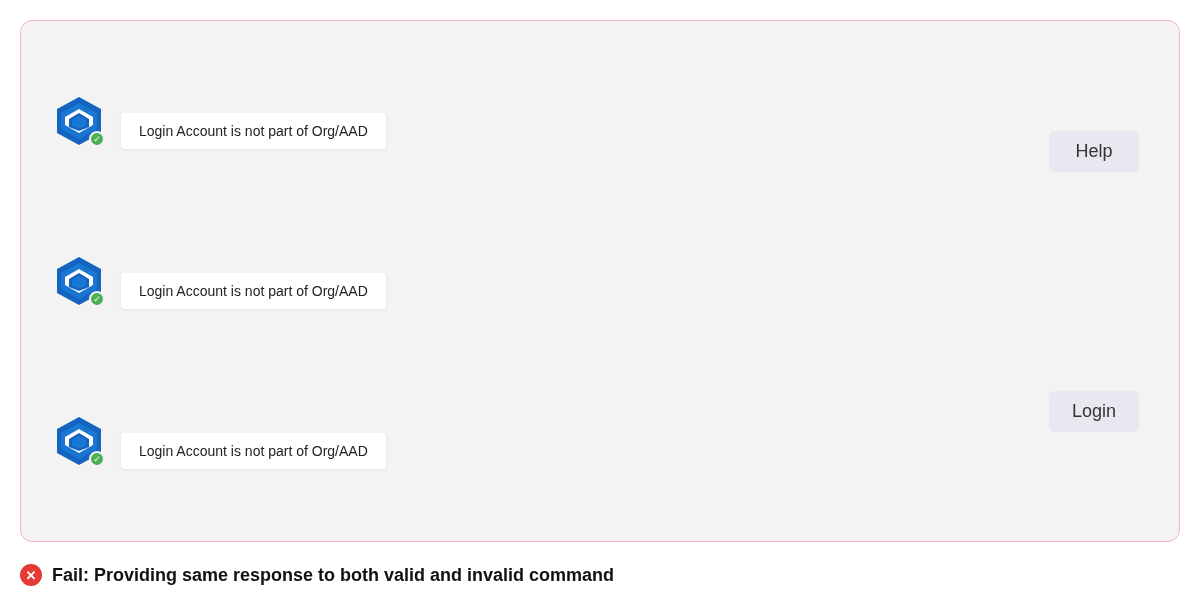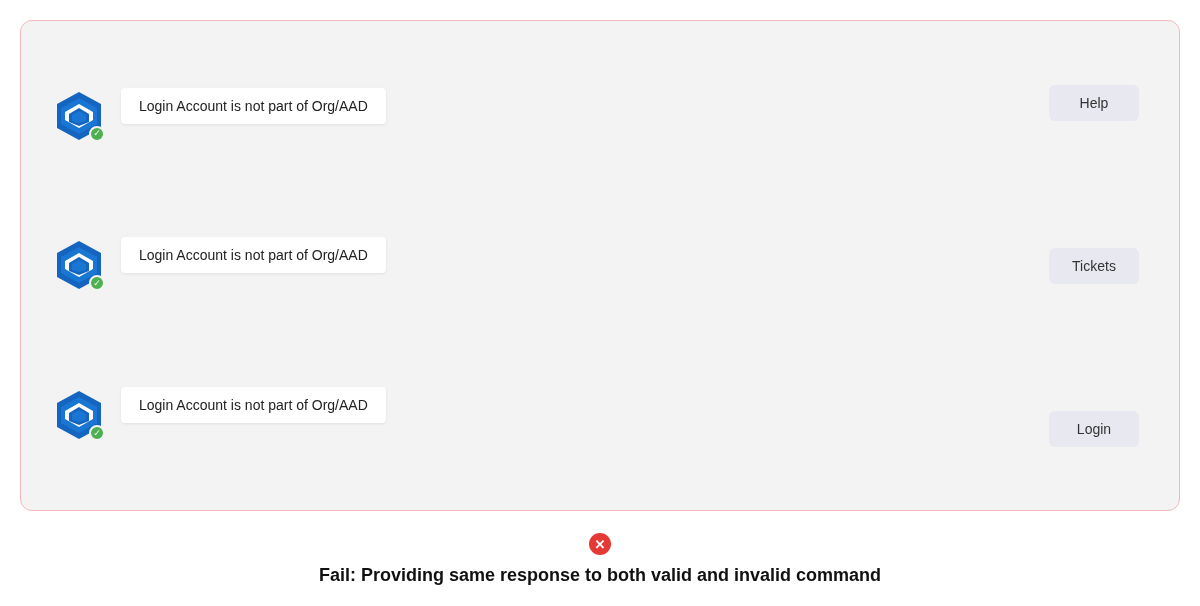--- a/index.html
+++ b/index.html
@@ -41,30 +41,30 @@
       justify-content: space-around;
       align-items: center;
       gap: 0;
     }
 
     .side-button {
       background: #e8e8f0;
       border: none;
       border-radius: 6px;
       padding: 10px 22px;
-      font-size: 14px;
+      font-size: 18px;
       color: #333;
       cursor: pointer;
       min-width: 90px;
       text-align: center;
     }
 
     .row {
       display: flex;
-      align-items: flex-start;
+      align-items: flex-end;
       gap: 14px;
     }
 
     .icon-wrapper {
       position: relative;
       width: 56px;
       height: 56px;
       flex-shrink: 0;
     }
 
@@ -102,21 +102,20 @@
       color: #222;
       box-shadow: 0 1px 3px rgba(0,0,0,0.08);
       min-width: 260px;
     }
 
     .fail-bar {
       display: flex;
       align-items: center;
       gap: 10px;
       padding: 6px 0 0 0;
-      flex-direction: column;
     }
 
     .fail-icon {
       width: 22px;
       height: 22px;
       background: #e53935;
       border-radius: 50%;
       display: flex;
       align-items: center;
       justify-content: center;
@@ -137,21 +136,20 @@
       color: #111;
     }
   </style>
 </head>
 <body>
 
 <div class="main-container">
 
   <div class="right-buttons">
     <button class="side-button">Help</button>
-    <button class="side-button">Tickets</button>
     <button class="side-button">Login</button>
   </div>
 
   <div class="row">
     <div class="icon-wrapper">
       <svg class="hex-icon" viewBox="0 0 56 56" xmlns="http://www.w3.org/2000/svg">
 
         <polygon points="28,4 50,16 50,40 28,52 6,40 6,16" fill="#1565C0"></polygon>
 
         <polygon points="28,10 46,20 46,36 28,46 10,36 10,20" fill="#1976D2"></polygon>

